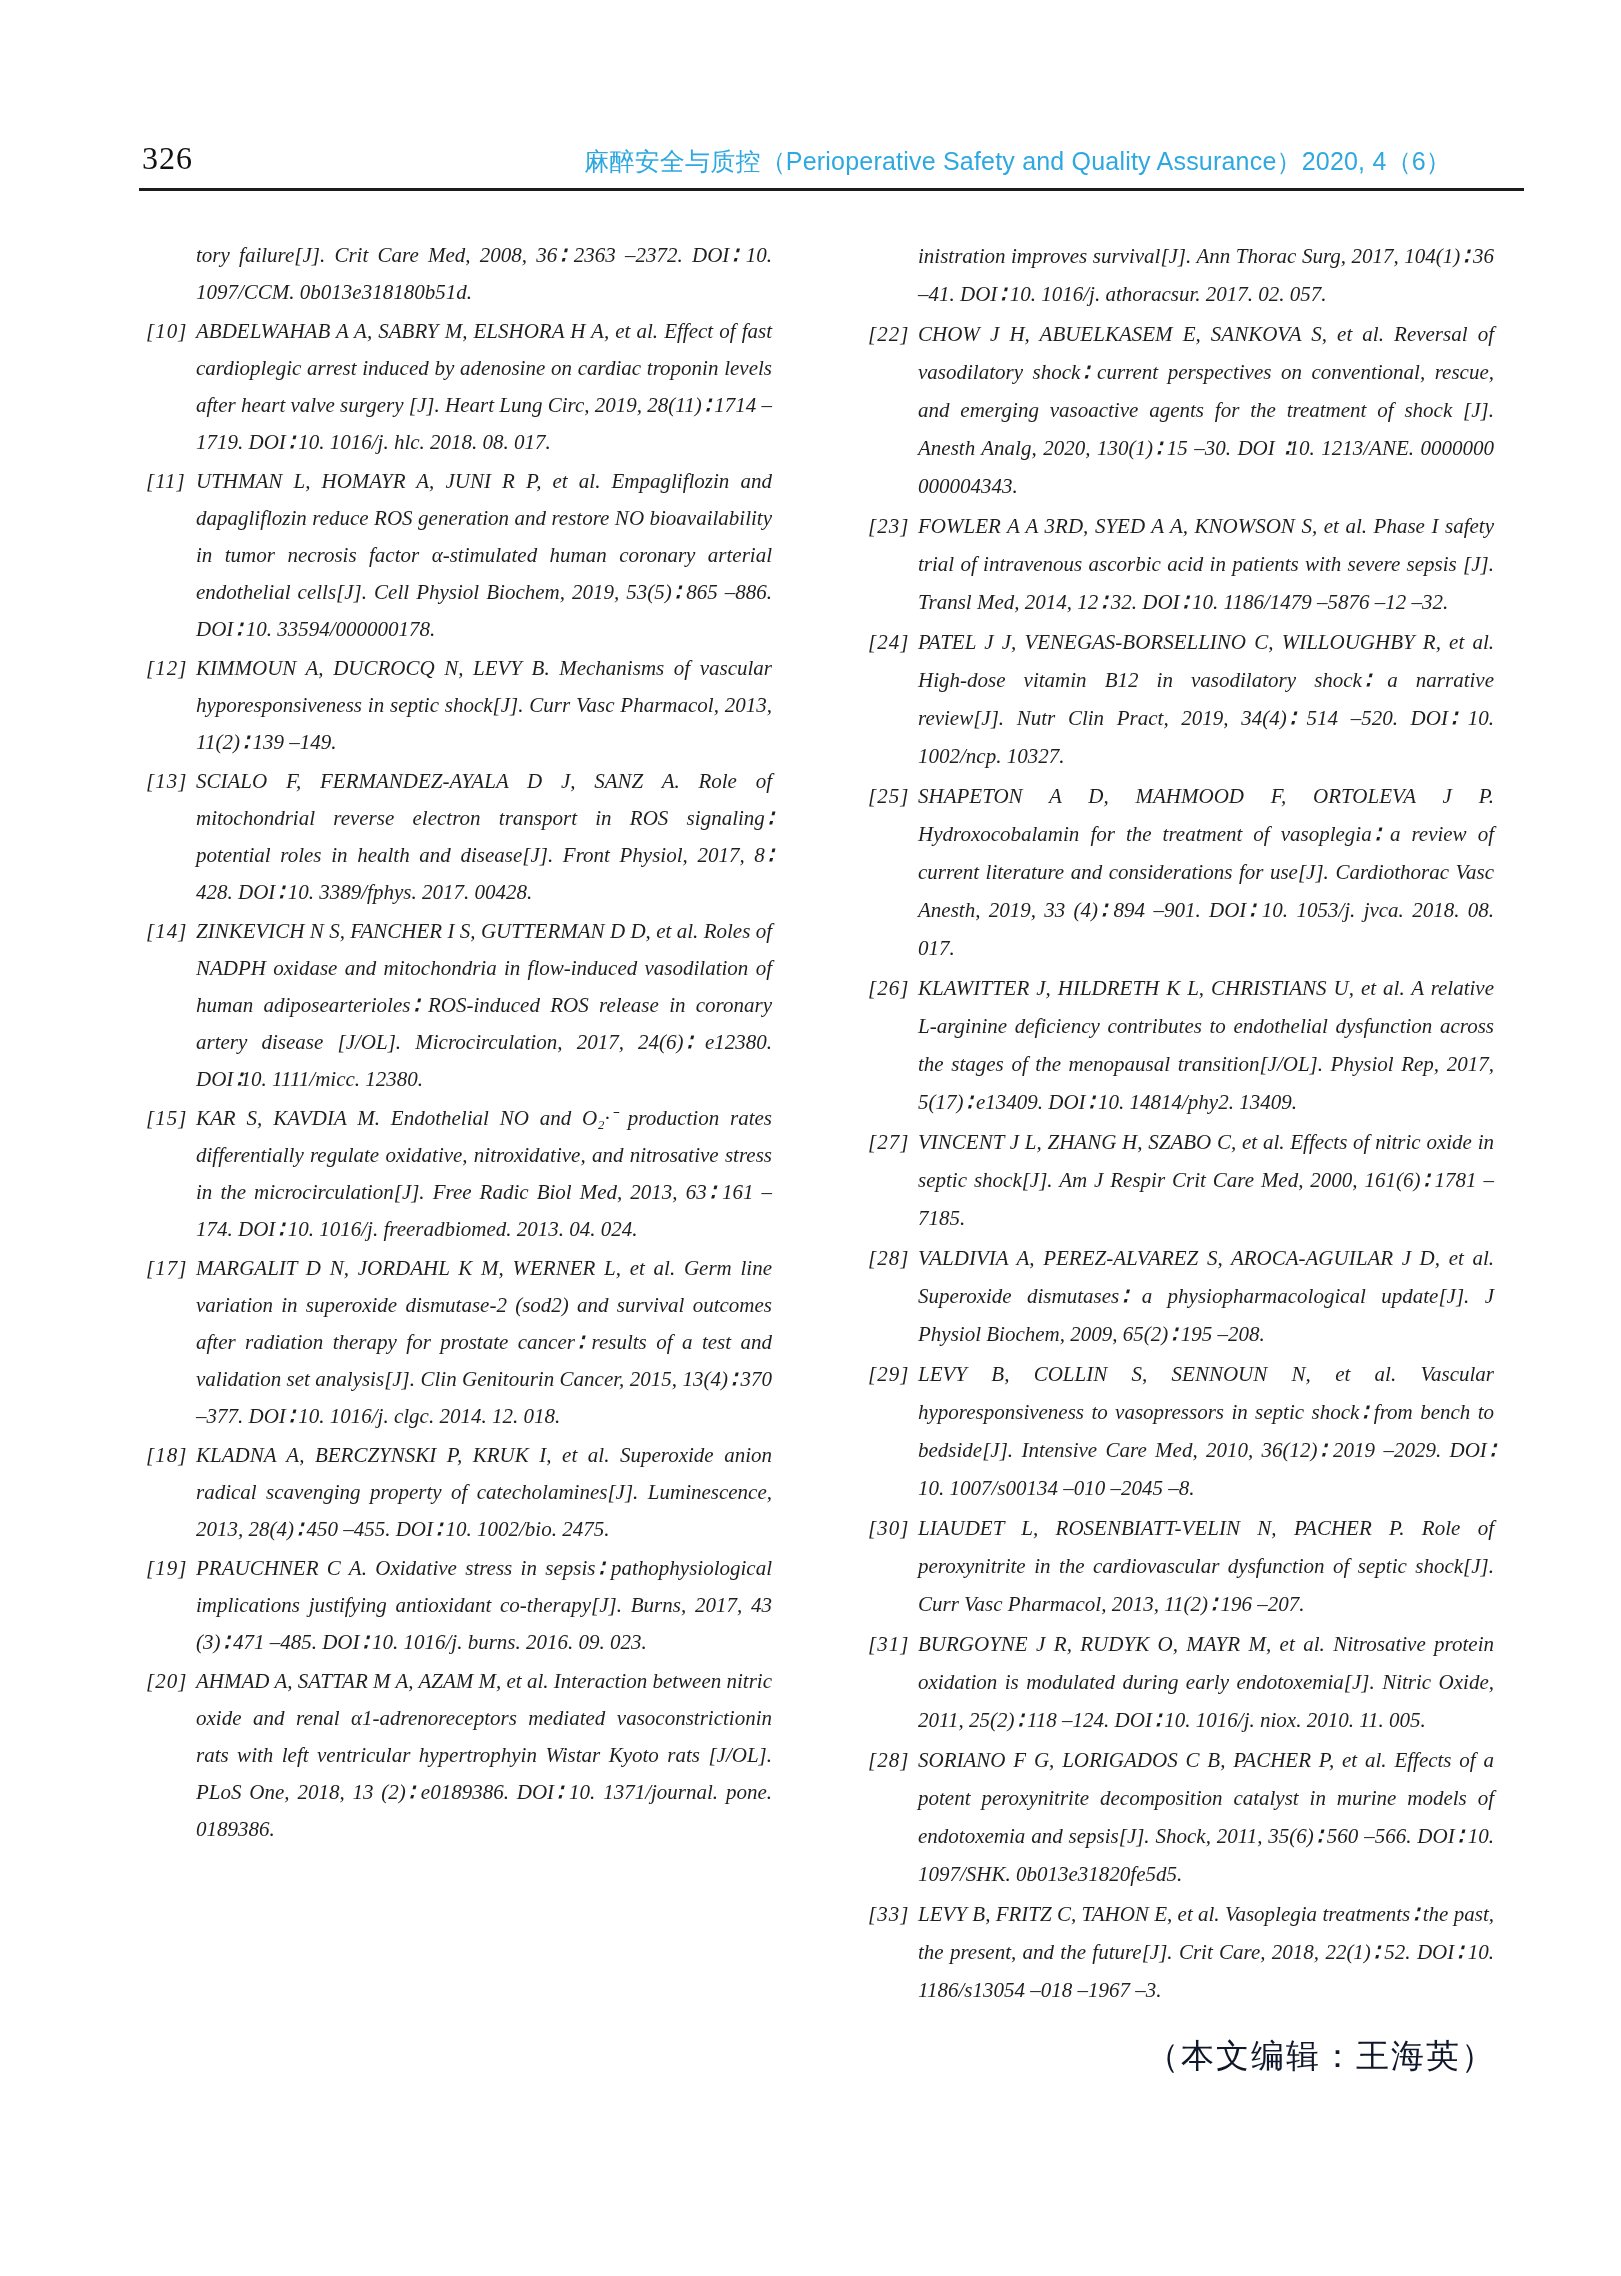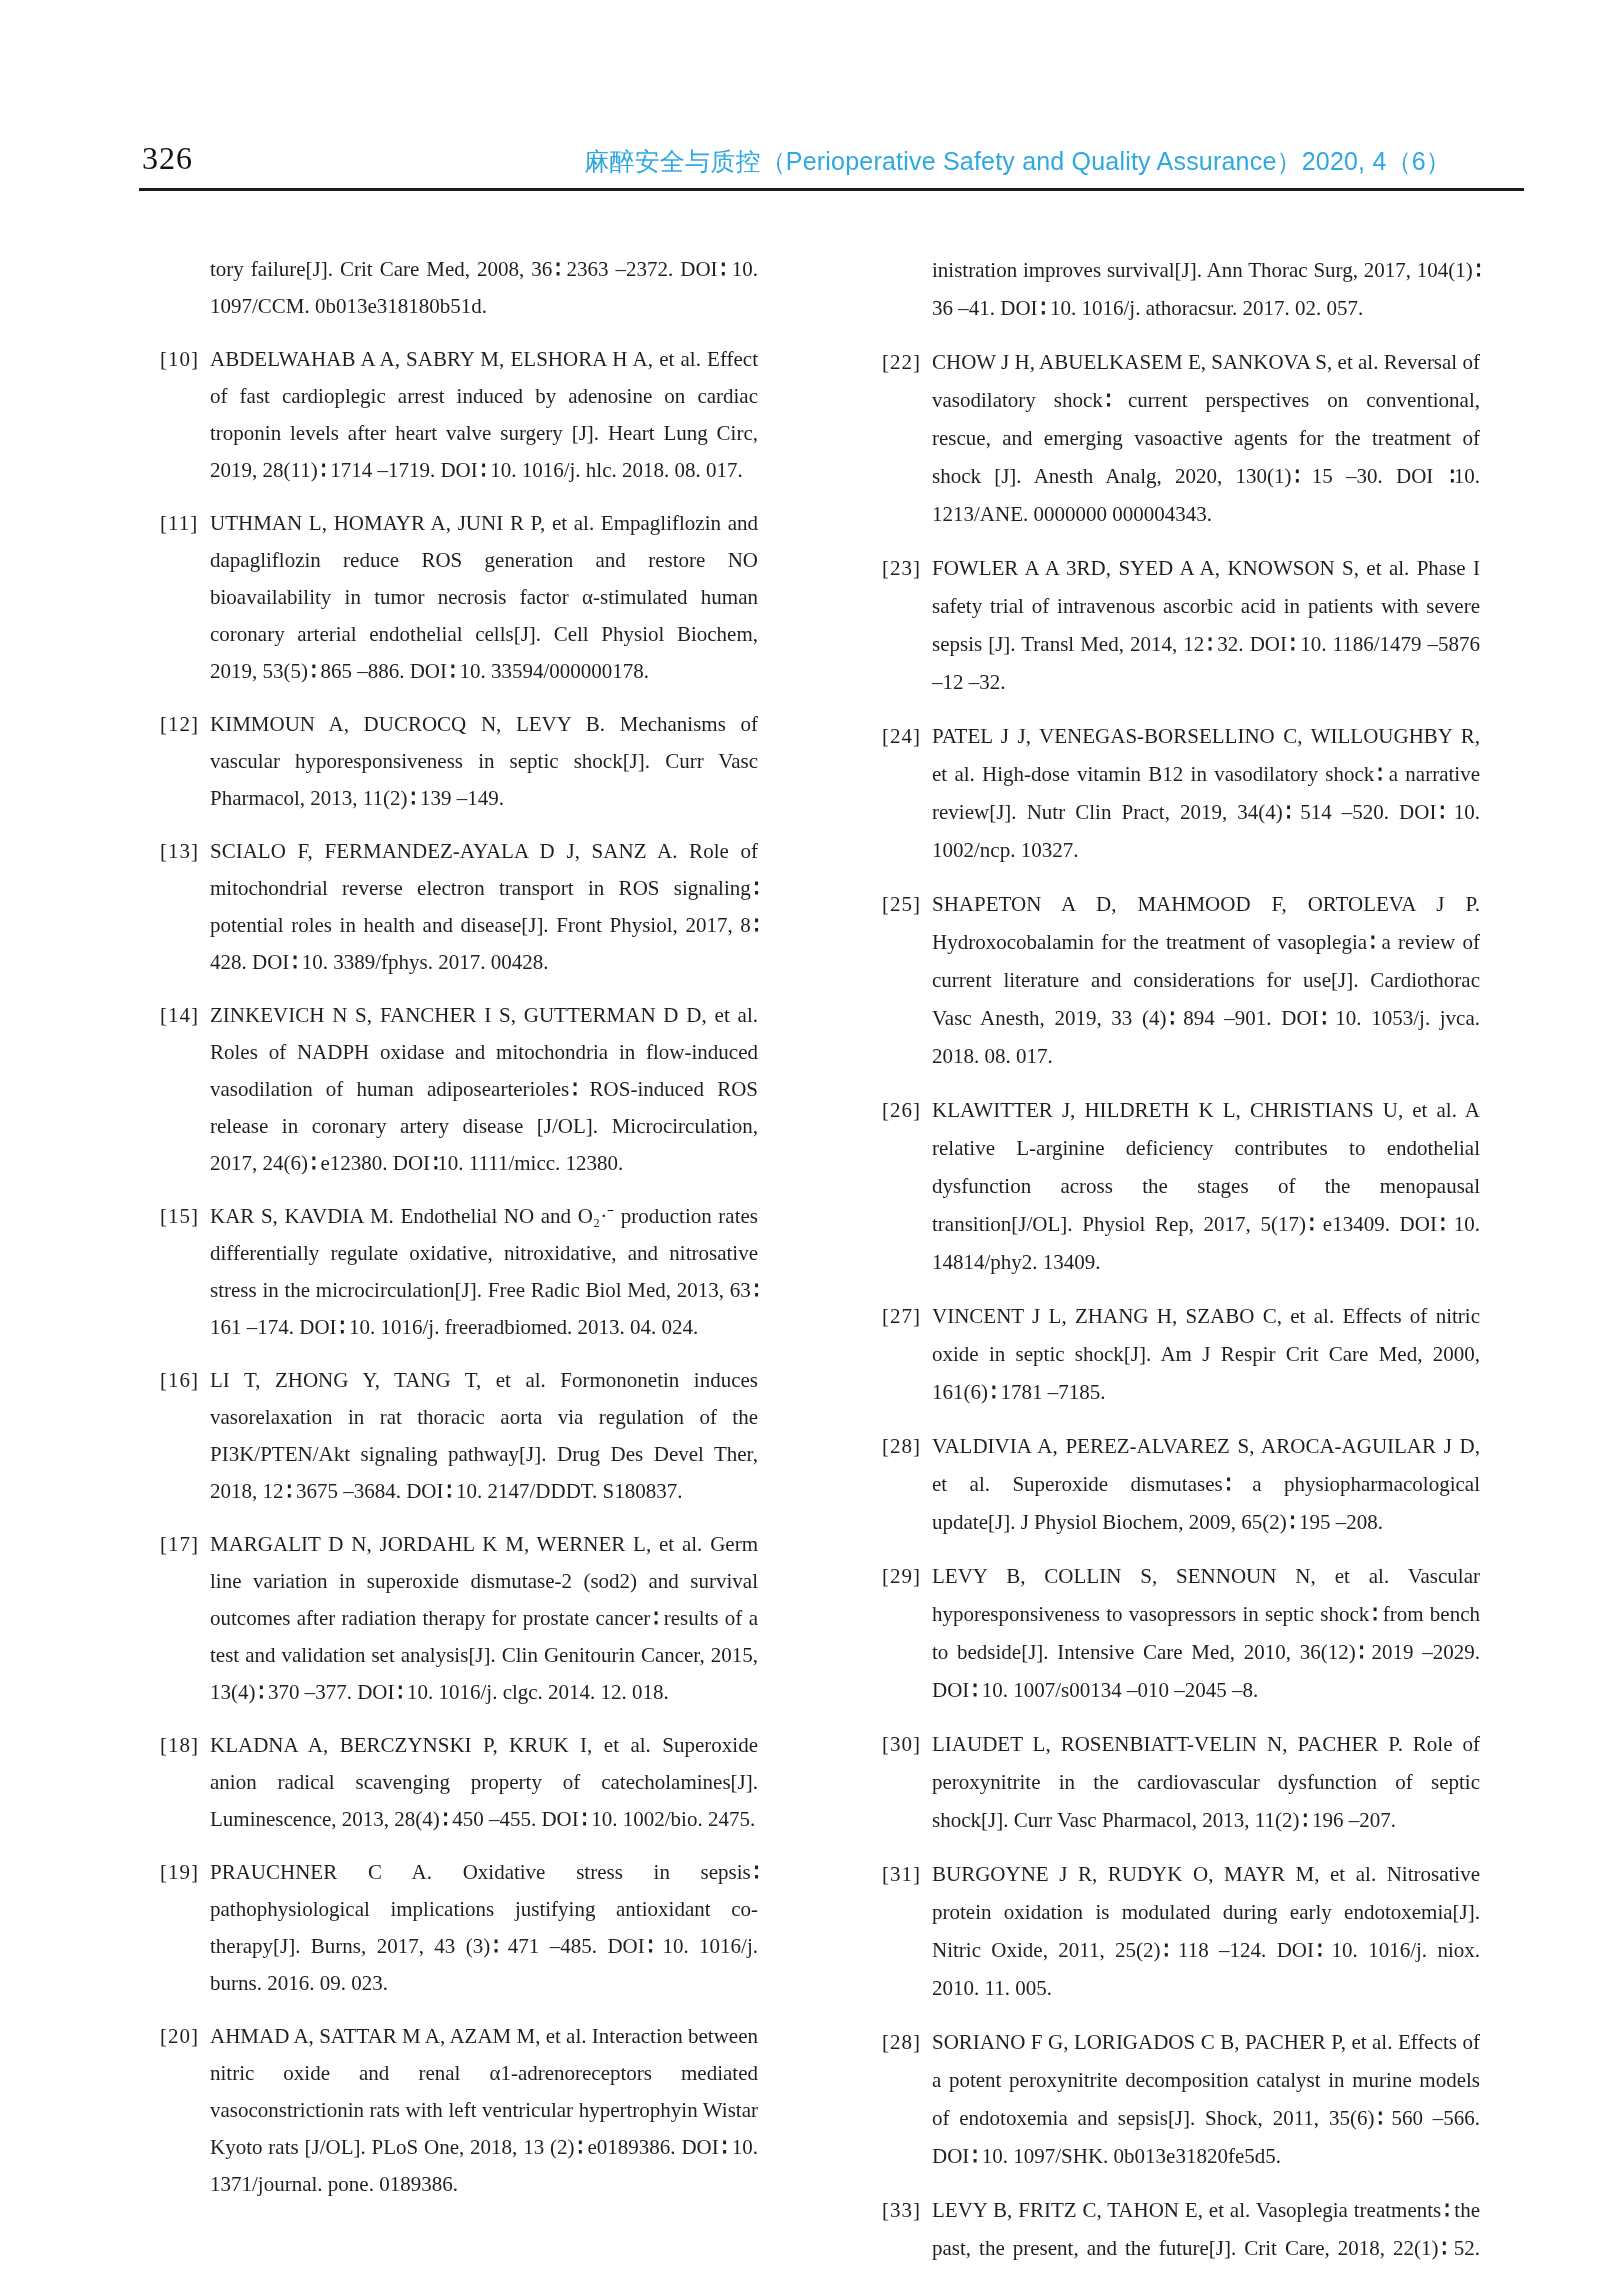--- a/index.html
+++ b/index.html
@@ -27,21 +27,21 @@
   }
 
   
   .col{
     position:absolute;top:235px;
     font-size:21px;line-height:37px;text-align:justify;
     color:#1f1f1f;
   }
   .col-left{left:144px;width:630px;}
   .col-right{left:866px;width:630px;line-height:38px;}
-  p.ref{margin:16px;padding-left:50px;text-indent:-50px;}
+  p.ref{margin:2px;padding-left:50px;text-indent:-50px;font-style:italic;}
   p.ref.cont{text-indent:0;}
   .lbl{display:inline-block;width:50px;text-indent:0;letter-spacing:1px;}
   .editor{
     margin:28px 0 0 0;text-align:right;
     font-size:33px;letter-spacing:2px;color:#0f172a;
     font-family:"Liberation Serif",serif;
   }
 </style>
 </head>
 <body>
@@ -56,21 +56,20 @@
 
   <main>
     <div class="col col-left" id="col-left">
         <p class="ref cont"><span>tory failure[J]. Crit Care Med, 2008, 36∶ 2363 –2372. DOI∶ 10. 1097/CCM. 0b013e318180b51d.</span></p>
         <p class="ref"><span class="lbl">[10]</span><span>ABDELWAHAB A A, SABRY M, ELSHORA H A, et al. Effect of fast cardioplegic arrest induced by adenosine on cardiac troponin levels after heart valve surgery [J]. Heart Lung Circ, 2019, 28(11)∶ 1714 –1719. DOI∶ 10. 1016/j. hlc. 2018. 08. 017.</span></p>
         <p class="ref"><span class="lbl">[11]</span><span>UTHMAN L, HOMAYR A, JUNI R P, et al. Empagliflozin and dapagliflozin reduce ROS generation and restore NO bioavailability in tumor necrosis factor α-stimulated human coronary arterial endothelial cells[J]. Cell Physiol Biochem, 2019, 53(5)∶ 865 –886. DOI∶ 10. 33594/000000178.</span></p>
         <p class="ref"><span class="lbl">[12]</span><span>KIMMOUN A, DUCROCQ N, LEVY B. Mechanisms of vascular hyporesponsiveness in septic shock[J]. Curr Vasc Pharmacol, 2013, 11(2)∶ 139 –149.</span></p>
         <p class="ref"><span class="lbl">[13]</span><span>SCIALO F, FERMANDEZ-AYALA D J, SANZ A. Role of mitochondrial reverse electron transport in ROS signaling∶ potential roles in health and disease[J]. Front Physiol, 2017, 8∶ 428. DOI∶ 10. 3389/fphys. 2017. 00428.</span></p>
         <p class="ref"><span class="lbl">[14]</span><span>ZINKEVICH N S, FANCHER I S, GUTTERMAN D D, et al. Roles of NADPH oxidase and mitochondria in flow-induced vasodilation of human adiposearterioles∶ ROS-induced ROS release in coronary artery disease [J/OL]. Microcirculation, 2017, 24(6)∶ e12380. DOI∶10. 1111/micc. 12380.</span></p>
         <p class="ref"><span class="lbl">[15]</span><span>KAR S, KAVDIA M. Endothelial NO and O₂·⁻ production rates differentially regulate oxidative, nitroxidative, and nitrosative stress in the microcirculation[J]. Free Radic Biol Med, 2013, 63∶ 161 –174. DOI∶ 10. 1016/j. freeradbiomed. 2013. 04. 024.</span></p>
-        <p class="ref"><span class="lbl">[16]</span><span>LI T, ZHONG Y, TANG T, et al. Formononetin induces vasorelaxation in rat thoracic aorta via regulation of the PI3K/PTEN/Akt signaling pathway[J]. Drug Des Devel Ther, 2018, 12∶ 3675 –3684. DOI∶ 10. 2147/DDDT. S180837.</span></p>
         <p class="ref"><span class="lbl">[17]</span><span>MARGALIT D N, JORDAHL K M, WERNER L, et al. Germ line variation in superoxide dismutase-2 (sod2) and survival outcomes after radiation therapy for prostate cancer∶ results of a test and validation set analysis[J]. Clin Genitourin Cancer, 2015, 13(4)∶ 370 –377. DOI∶ 10. 1016/j. clgc. 2014. 12. 018.</span></p>
         <p class="ref"><span class="lbl">[18]</span><span>KLADNA A, BERCZYNSKI P, KRUK I, et al. Superoxide anion radical scavenging property of catecholamines[J]. Luminescence, 2013, 28(4)∶ 450 –455. DOI∶ 10. 1002/bio. 2475.</span></p>
         <p class="ref"><span class="lbl">[19]</span><span>PRAUCHNER C A. Oxidative stress in sepsis∶ pathophysiological implications justifying antioxidant co-therapy[J]. Burns, 2017, 43 (3)∶ 471 –485. DOI∶ 10. 1016/j. burns. 2016. 09. 023.</span></p>
         <p class="ref"><span class="lbl">[20]</span><span>AHMAD A, SATTAR M A, AZAM M, et al. Interaction between nitric oxide and renal α1-adrenoreceptors mediated vasoconstrictionin rats with left ventricular hypertrophyin Wistar Kyoto rats [J/OL]. PLoS One, 2018, 13 (2)∶ e0189386. DOI∶ 10. 1371/journal. pone. 0189386.</span></p>
       </div>
     <div class="col col-right" id="col-right">
     <p class="ref cont"><span>inistration improves survival[J]. Ann Thorac Surg, 2017, 104(1)∶ 36 –41. DOI∶ 10. 1016/j. athoracsur. 2017. 02. 057.</span></p>
         <p class="ref"><span class="lbl">[22]</span><span>CHOW J H, ABUELKASEM E, SANKOVA S, et al. Reversal of vasodilatory shock∶ current perspectives on conventional, rescue, and emerging vasoactive agents for the treatment of shock [J]. Anesth Analg, 2020, 130(1)∶ 15 –30. DOI ∶10. 1213/ANE. 0000000 000004343.</span></p>
         <p class="ref"><span class="lbl">[23]</span><span>FOWLER A A 3RD, SYED A A, KNOWSON S, et al. Phase I safety trial of intravenous ascorbic acid in patients with severe sepsis [J]. Transl Med, 2014, 12∶ 32. DOI∶ 10. 1186/1479 –5876 –12 –32.</span></p>
         <p class="ref"><span class="lbl">[24]</span><span>PATEL J J, VENEGAS-BORSELLINO C, WILLOUGHBY R, et al. High-dose vitamin B12 in vasodilatory shock∶ a narrative review[J]. Nutr Clin Pract, 2019, 34(4)∶ 514 –520. DOI∶ 10. 1002/ncp. 10327.</span></p>

